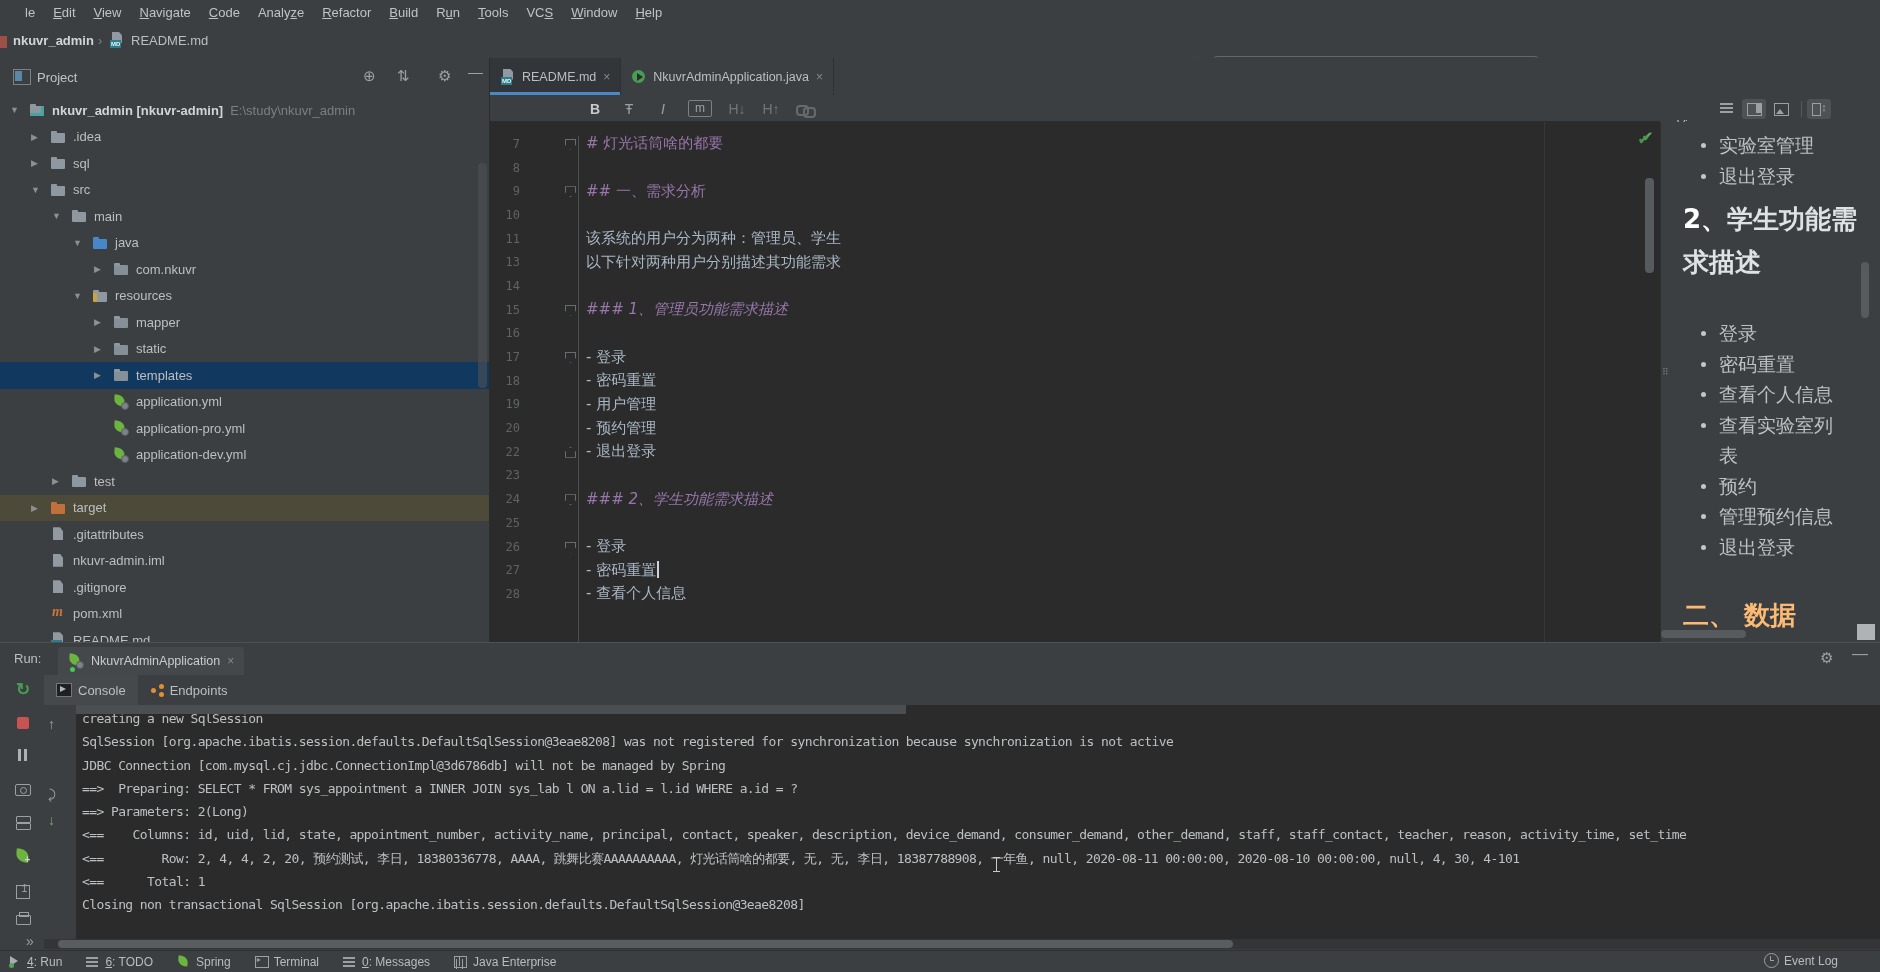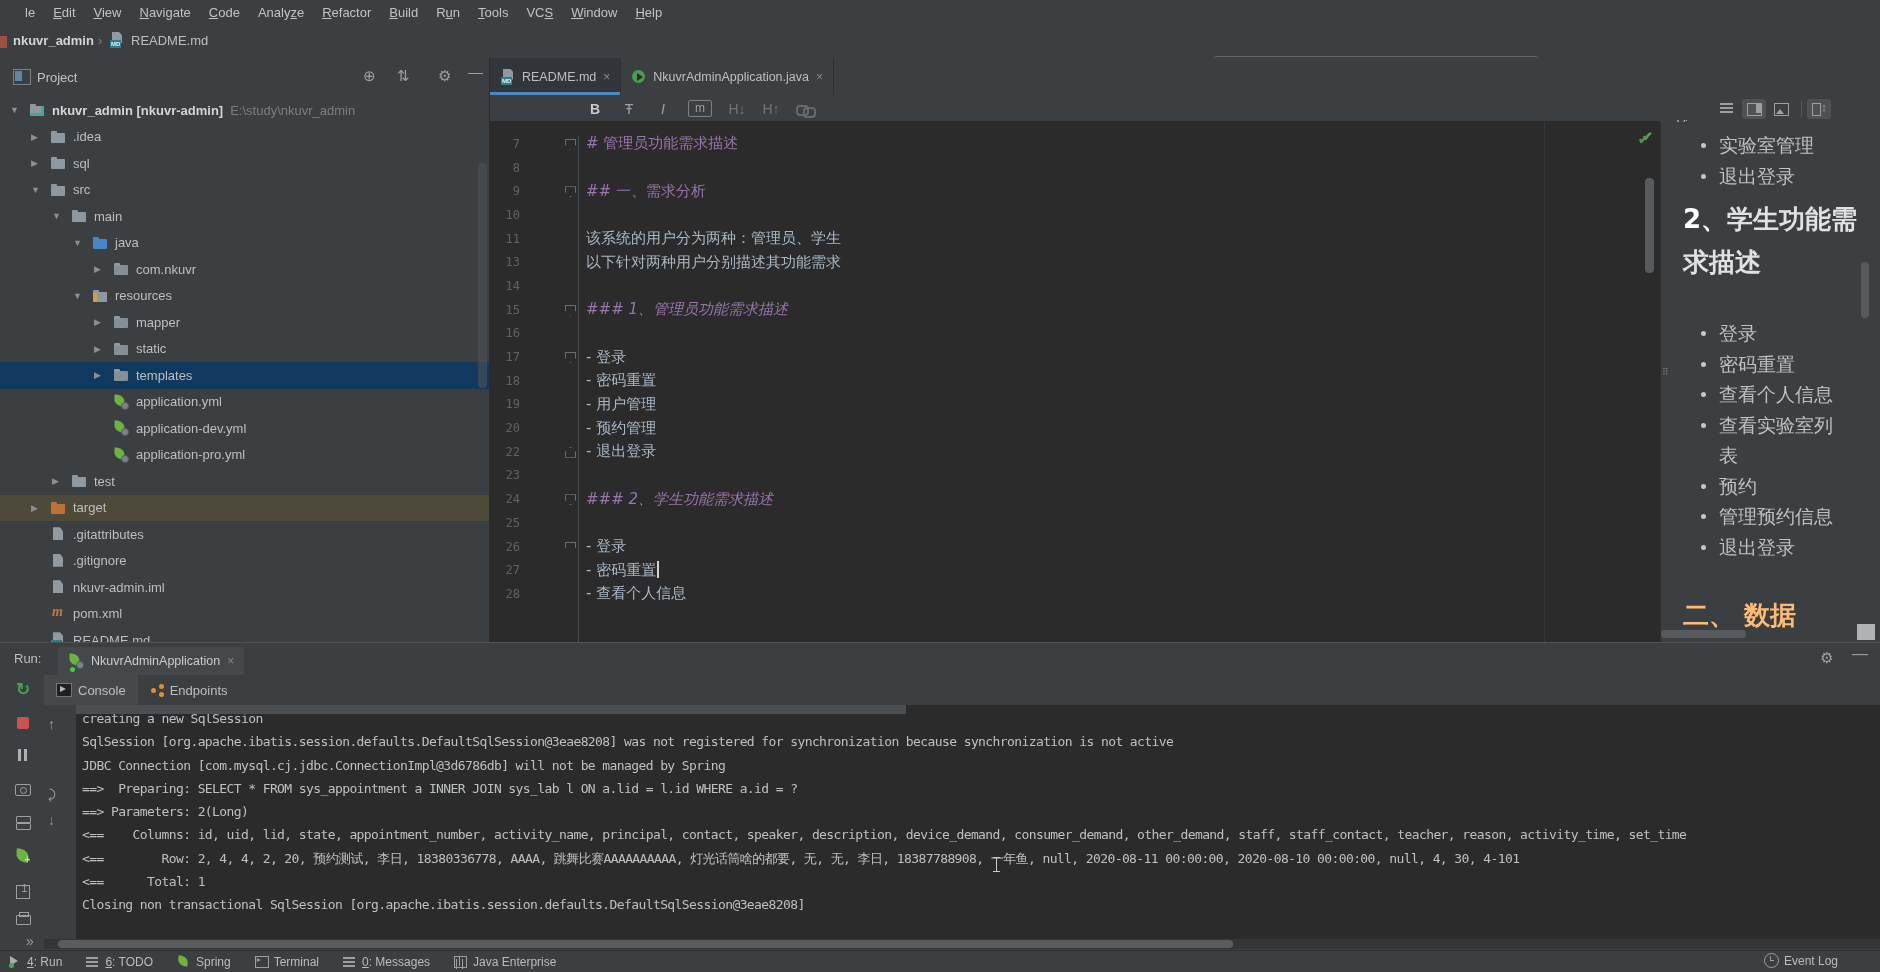--- a/index.html
+++ b/index.html
@@ -391,28 +391,28 @@
         <div class="trow d4">
           <span class="tarrow"></span>
           <span class="ticon i-spring"></span>
           <span class="tlabel">application.yml</span>
           <span class="tpath"></span>
         </div>
 
         <div class="trow d4">
           <span class="tarrow"></span>
           <span class="ticon i-spring"></span>
-          <span class="tlabel">application-dev.yml</span>
+          <span class="tlabel">application-pro.yml</span>
           <span class="tpath"></span>
         </div>
 
         <div class="trow d4">
           <span class="tarrow"></span>
           <span class="ticon i-spring"></span>
-          <span class="tlabel">application-pro.yml</span>
+          <span class="tlabel">application-dev.yml</span>
           <span class="tpath"></span>
         </div>
 
         <div class="trow d2">
           <span class="tarrow">▶</span>
           <span class="ticon i-folder"></span>
           <span class="tlabel">test</span>
           <span class="tpath"></span>
         </div>
 
@@ -426,28 +426,28 @@
         <div class="trow d1">
           <span class="tarrow"></span>
           <span class="ticon i-file"></span>
           <span class="tlabel">.gitattributes</span>
           <span class="tpath"></span>
         </div>
 
         <div class="trow d1">
           <span class="tarrow"></span>
           <span class="ticon i-file"></span>
-          <span class="tlabel">.gitignore</span>
+          <span class="tlabel">nkuvr-admin.iml</span>
           <span class="tpath"></span>
         </div>
 
         <div class="trow d1">
           <span class="tarrow"></span>
           <span class="ticon i-file"></span>
-          <span class="tlabel">nkuvr-admin.iml</span>
+          <span class="tlabel">.gitignore</span>
           <span class="tpath"></span>
         </div>
 
         <div class="trow d1">
           <span class="tarrow"></span>
           <span class="ticon i-maven"></span>
           <span class="tlabel">pom.xml</span>
           <span class="tpath"></span>
         </div>
 
@@ -512,21 +512,21 @@
   </div>
 
   <div id="editor" class="abs">
     <div id="foldline"></div>
     <div id="marginguide"></div>
     <div id="elines">
 
         <div class="eline kh">
           <span class="lnum">7</span>
           <span class="fold fo"></span>
-          <span class="etext"><span class="etxt"># 管理员功能需求描述</span></span>
+          <span class="etext"><span class="etxt"># 灯光话筒啥的都要</span></span>
         </div>
 
         <div class="eline kt">
           <span class="lnum">8</span>
           <span class="fold"></span>
           <span class="etext"><span class="etxt"></span></span>
         </div>
 
         <div class="eline kh">
           <span class="lnum">9</span>

